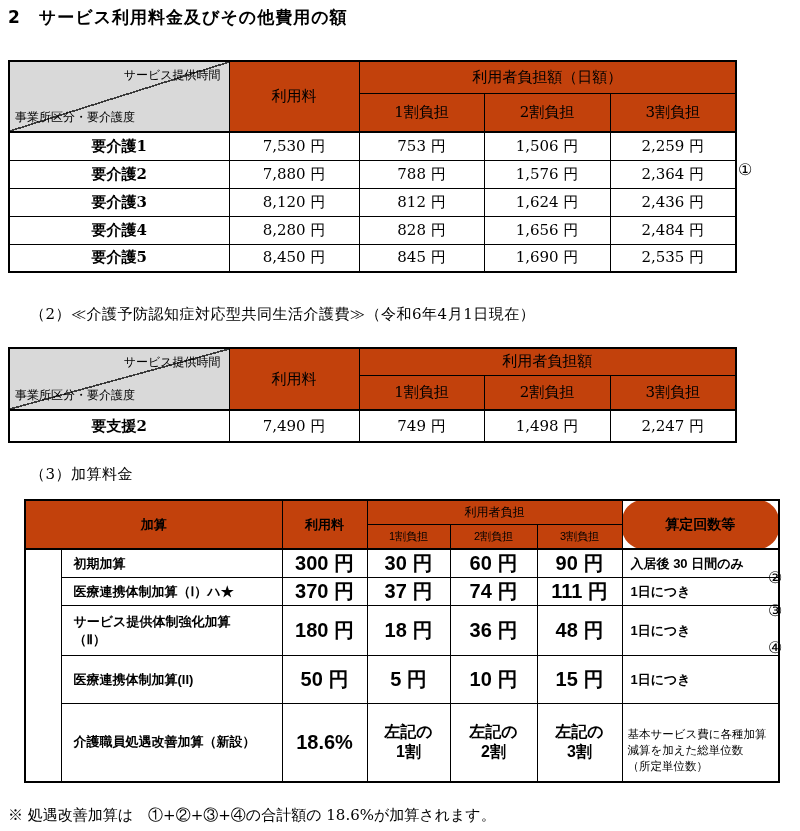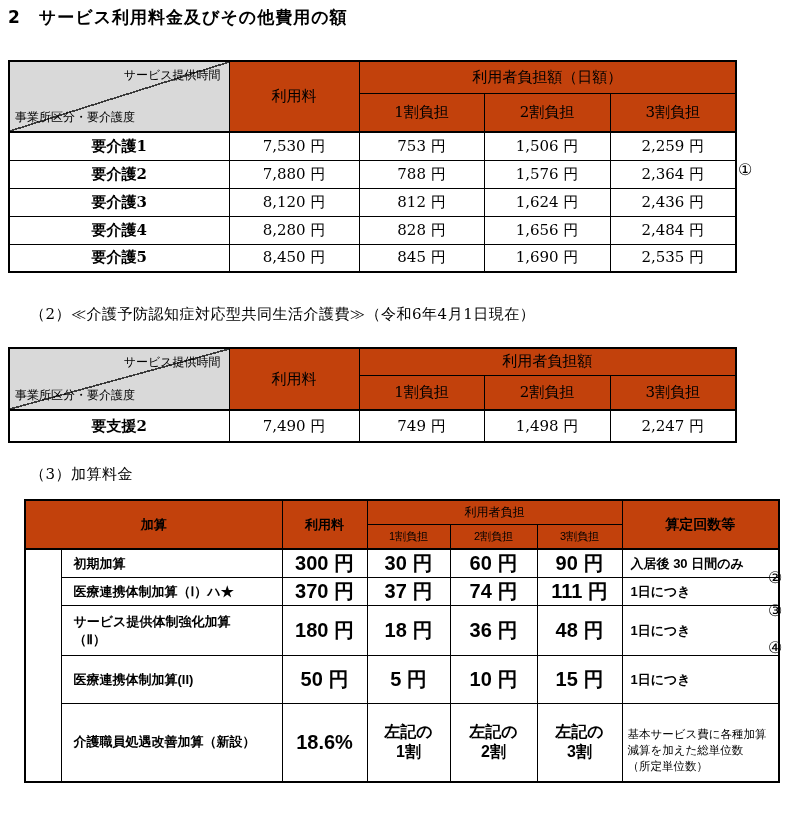--- a/index.html
+++ b/index.html
@@ -63,21 +63,21 @@
         font-family:Liberation Sans, sans-serif;margin-left:16px; }
   .t3 tr.hrow1 { height:24px; }
   .t3 tr.hrow2 { height:25px; }
   .t3 tr.r0 { height:28px; }
   .t3 tr.r1 { height:26px; }
   .t3 tr.r2 { height:50px; }
   .t3 tr.r3 { height:48px;padding-left:8px; }
   .t3 tr.r4 { height:78px; }
   .t3 td.addon-h { font-size:13px; font-weight:bold; }
   .t3 td.fee-h3  { font-size:13px; font-weight:bold; }
-  .t3 td.count-h { font-size:14px; font-weight:bold; }
+  .t3 td.count-h { font-size:14px; font-weight:bold;border-radius:21px; }
   .t3 td.group-h3 { font-size:12px; }
   .t3 td.sub-h3   { font-size:11px; }
   .t3 td.lbl3 { font-weight:bold; font-size:13px; text-align:left; padding:2px 4px 2px 12px; }
   .t3 td.val3 { font-weight:bold; font-size:20px; }
   .t3 td.val3big { font-weight:bold; font-size:16px; line-height:1.25; }
   .t3 td.cnt3 { font-weight:bold; font-size:13px; text-align:left; padding-left:8px; }
   .t3 td.cnt3small { font-weight:normal; font-size:11.5px; text-align:left;
                      padding:19px 2px 2px 5px; line-height:1.35; }
 
   .annot { font-size:16px; font-family:"DejaVu Serif","Liberation Serif",serif; }
@@ -257,14 +257,15 @@
 3割</td>
       <td class="cnt3small pre">基本サービス費に各種加算減算を加えた総単位数
 （所定単位数）</td>
     </tr>
   </tbody>
     </table>
   <div class="abs annot a2">②</div>
   <div class="abs annot a3">③</div>
   <div class="abs annot a4">④</div>
 
+  <div class="abs footnote">※ 処遇改善加算は　①+②+③+④の合計額の 18.6%が加算されます。</div>
 
 </div>
 
 </body></html>

